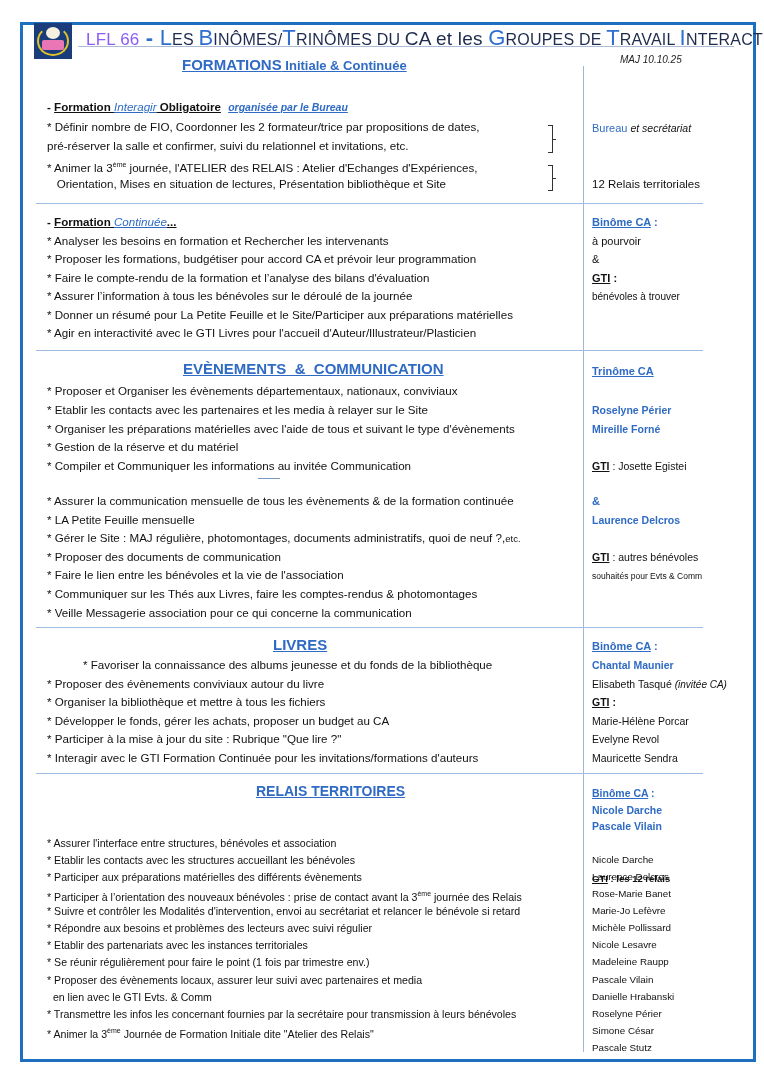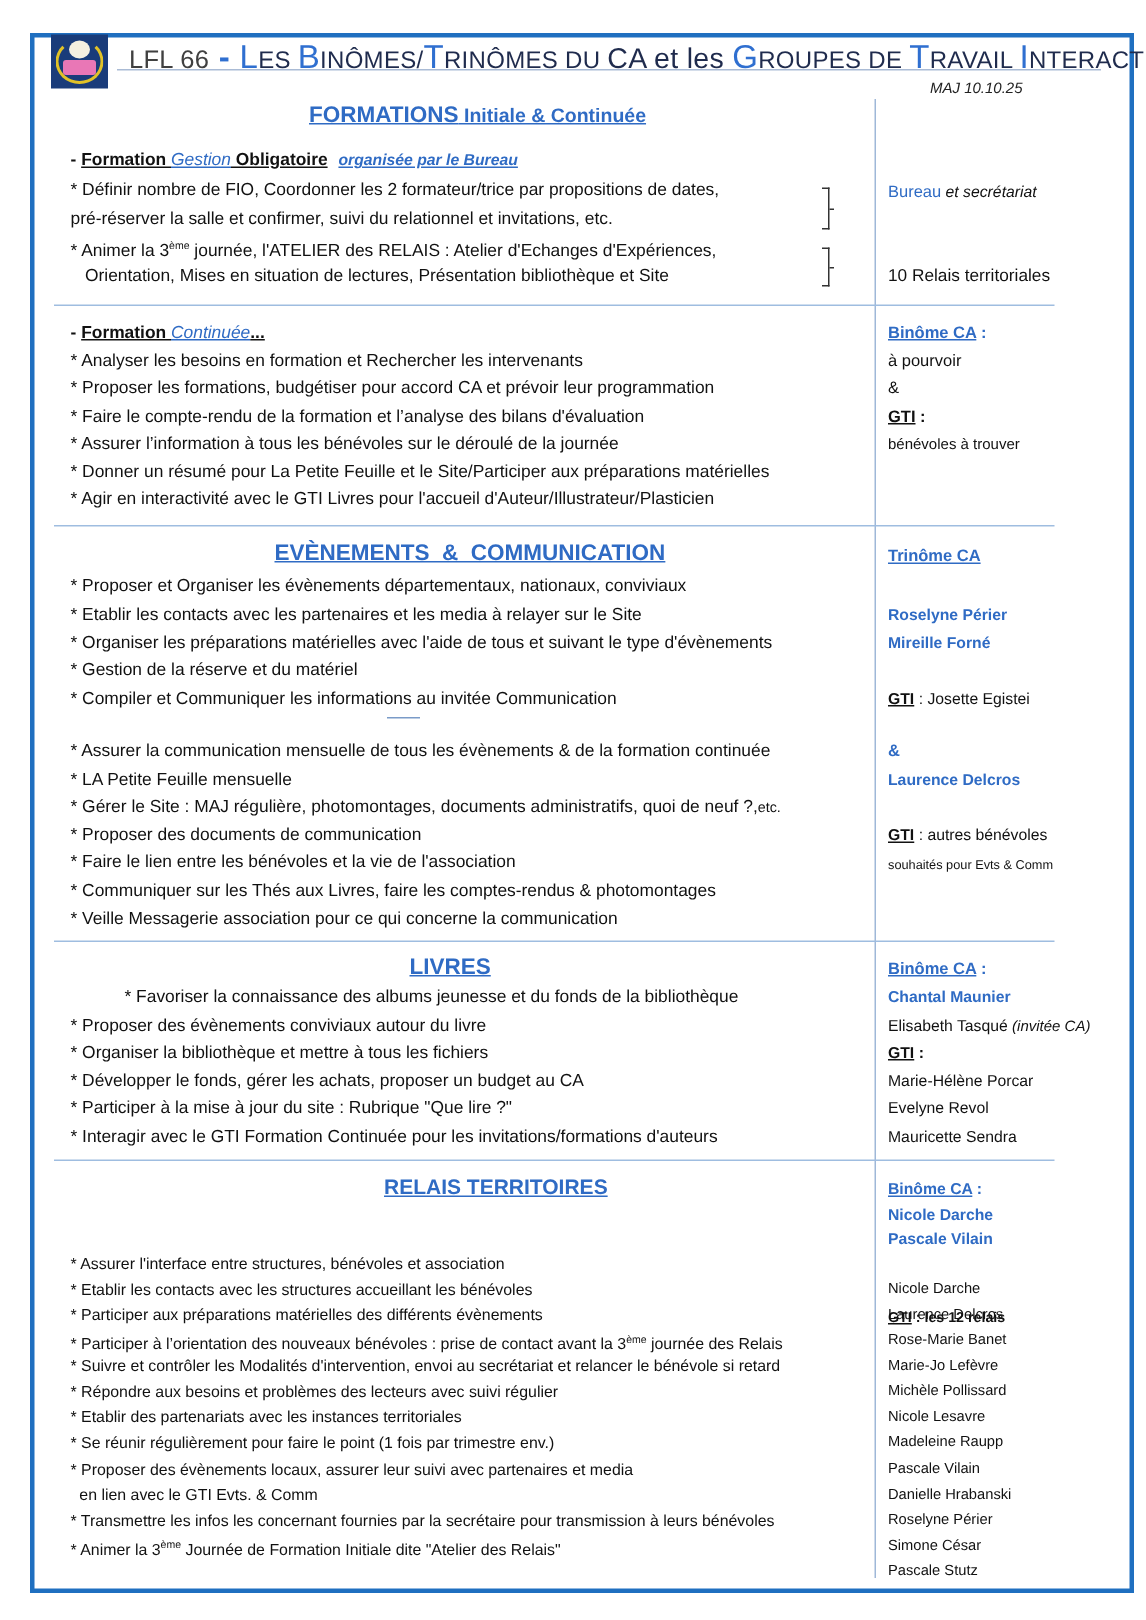--- a/index.html
+++ b/index.html
@@ -9,21 +9,21 @@
            border:3px solid #1f6fc0; box-sizing:border-box; }
   .logo { position:absolute; left:34px; top:23px; width:38px; height:36px;
           background:#1a3c7a; display:flex; align-items:center; justify-content:center; }
   .logo .face { width:14px; height:12px; background:#f5f0e0; border-radius:50%; position:absolute; top:4px; left:12px; }
   .logo .book { width:22px; height:10px; background:#e977b6; position:absolute; top:17px; left:8px; border-radius:2px; }
   .logo .ring { position:absolute; left:3px; top:3px; width:32px; height:30px; border-radius:50%;
                 border:2px solid #e1c227; border-top-color:transparent; box-sizing:border-box; }
   .title { position:absolute; left:86px; top:25px; font-size:19px; color:#1f2b4d; letter-spacing:0.2px; white-space:nowrap; }
   .title .cap { color:#2f6fd0; font-size:22px; }
   .title .sc { font-size:16px; }
-  .title .lfl { color:#404040; font-size:17px; }
+  .title .lfl { color:#8b5cf6; font-size:17px; }
   .title-rule { position:absolute; left:78px; top:46px; width:656px; height:1px; background:#aabbd5; }
   .maj { position:absolute; left:620px; top:54px; font-size:10px; font-style:italic; color:#222; }
   .vdiv { position:absolute; left:583px; width:1px; background:#9fb8d8; }
   .hsep { position:absolute; left:36px; width:667px; height:1px; background:#9fbde0; }
   .sec-title { position:absolute; color:#2f6bc4; font-weight:bold; text-decoration:underline; font-size:15px; white-space:nowrap; }
   .sec-title .small { font-size:13px; }
   .line { position:absolute; left:47px; font-size:11.6px; white-space:nowrap; color:#111; line-height:16px; }
   .line.sm { font-size:10.6px; }
   .r { position:absolute; left:592px; font-size:11px; white-space:nowrap; line-height:16px; }
   .r.blue { color:#2f6bc4; font-weight:bold; }
@@ -48,36 +48,36 @@
   <div class="book"></div>
 </div>
 <div class="title">
   <span class="lfl">LFL 66</span><span class="cap b"> - </span><span class="cap">L</span><span class="sc">ES </span><span class="cap">B</span><span class="sc">INÔMES/</span><span class="cap">T</span><span class="sc">RINÔMES DU </span><span>CA et les </span><span class="cap">G</span><span class="sc">ROUPES DE </span><span class="cap">T</span><span class="sc">RAVAIL </span><span class="cap">I</span><span class="sc">NTERACTIFS</span>
 </div>
 <div class="title-rule"></div>
 <div class="maj">MAJ 10.10.25</div>
 
 <div class="vdiv" style="top:66px;height:986px;"></div>
 
-<div class="sec-title" style="left:182px;top:68px;margin-left:24px;">
+<div class="sec-title" style="left:182px;top:56px;">
   <span>FORMATIONS</span><span class="small"> Initiale &amp; Continuée</span>
 </div>
 
 <div class="line b" style="top:99px;">
-  <span>- </span><span class="ul">Formation </span><span class="ul blue it" style="font-weight:normal">Gestion</span><span class="ul"> Obligatoire</span>
+  <span>- </span><span class="ul">Formation </span><span class="ul blue it" style="font-weight:normal">Interagir</span><span class="ul"> Obligatoire</span>
   <span class="ul blue it" style="font-size:10.5px;margin-left:4px;">organisée par le Bureau</span>
 </div>
 <div class="line" style="top:119px;">* Définir nombre de FIO, Coordonner les 2 formateur/trice par propositions de dates,</div>
 <div class="line" style="top:138px;left:47px;">pré-réserver la salle et confirmer, suivi du relationnel et invitations, etc.</div>
 <div class="line" style="top:157px;"><span>* Animer la 3</span><sup>ème</sup><span> journée, l'ATELIER des RELAIS : Atelier d'Echanges d'Expériences,</span></div>
 <div class="line" style="top:176px;white-space:pre;">   Orientation, Mises en situation de lectures, Présentation bibliothèque et Site</div>
 <div class="brace" style="top:125px;height:26px;"></div>
 <div class="brace" style="top:165px;height:24px;"></div>
 <div class="r" style="top:120px;"><span class="blue b" style="font-weight:normal">Bureau</span><span class="it" style="font-size:10.5px"> et secrétariat</span></div>
-<div class="r" style="top:176px;font-size:11.5px;">10 Relais territoriales</div>
+<div class="r" style="top:176px;font-size:11.5px;">12 Relais territoriales</div>
 
 <div class="hsep" style="top:203px;"></div>
 
 <div class="line b" style="top:214px;">
   <span>- </span><span class="ul">Formation </span><span class="ul blue it" style="font-weight:normal">Continuée</span><span class="ul">...</span>
 </div>
 <div class="line" style="top:233px;">* Analyser les besoins en formation et Rechercher les intervenants</div>
 <div class="line" style="top:251px;">* Proposer les formations, budgétiser pour accord CA et prévoir leur programmation</div>
 <div class="line" style="top:270px;">* Faire le compte-rendu de la formation et l’analyse des bilans d'évaluation</div>
 <div class="line" style="top:288px;">* Assurer l’information à tous les bénévoles sur le déroulé de la journée</div>

